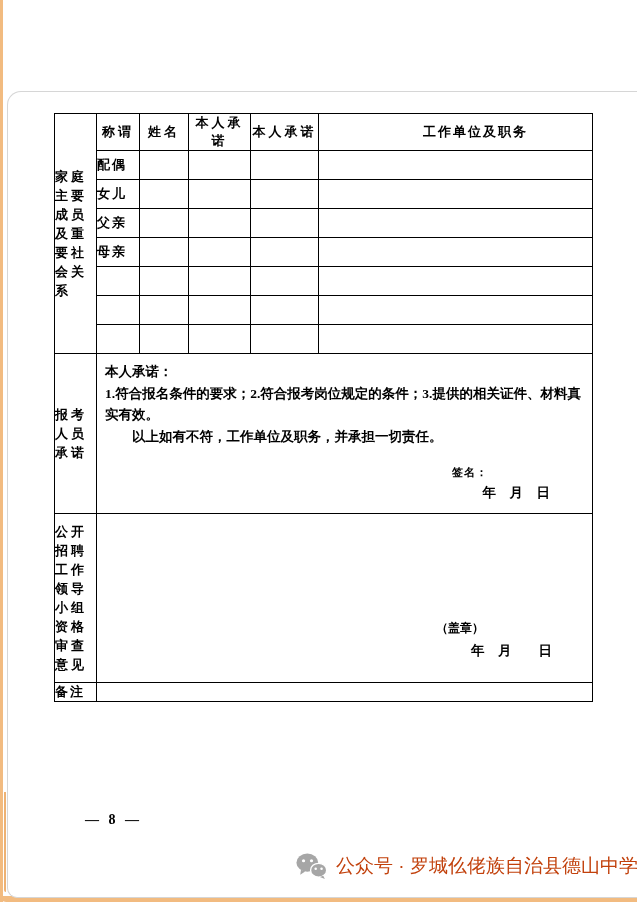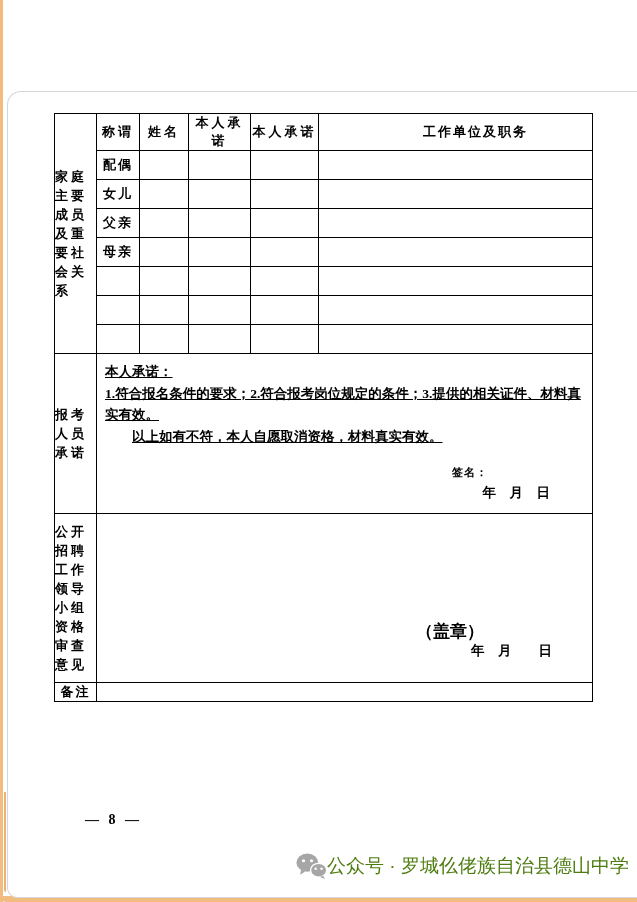--- a/index.html
+++ b/index.html
@@ -32,39 +32,39 @@
   .r-commit{height:160px;}
   .r-review{height:169px;}
   .r-remark{height:17px;}
   .vlabel{
     vertical-align:middle;
     font-size:13px;letter-spacing:3px;line-height:19px;
     white-space:pre-line;
   }
   .hcell{text-align:center;vertical-align:middle;font-size:13px;letter-spacing:3px;}
   .hcell.wide{letter-spacing:2px;padding-left:40px;}
-  .tcell{text-align:center;vertical-align:middle;font-size:13px;letter-spacing:2px;}
-  .commit-cell,.review-cell{position:relative;vertical-align:top;text-decoration:underline;}
+  .tcell{vertical-align:middle;font-size:13px;letter-spacing:2px;}
+  .commit-cell,.review-cell{position:relative;vertical-align:top;}
   .commit-inner{padding:7px 8px 0 8px;font-size:13.5px;line-height:21.5px;}
   .c-line{margin:0;}
   .indent{text-indent:2em;}
   .sig{position:absolute;right:104px;bottom:33px;font-size:11px;letter-spacing:1px;}
   .sigdate{position:absolute;right:42px;bottom:11px;font-size:13.5px;}
-  .seal{position:absolute;right:108px;top:106px;font-size:17px;}
+  .seal{position:absolute;right:108px;top:106px;font-size:12px;}
   .sealdate{position:absolute;right:40px;top:128px;font-size:13.5px;}
   
   .page-number{
     position:absolute;left:85px;top:812px;
     font-size:14px;font-weight:bold;letter-spacing:3px;color:#000;
   }
   .watermark{
     position:absolute;left:296px;top:853px;
-    display:flex;align-items:center;
+    display:flex;align-items:center;gap:9px;
     font-family:"Liberation Sans","DejaVu Sans",sans-serif;
-    font-size:19px;color:#4d7c0f;white-space:nowrap;
+    font-size:19px;color:#c2410c;white-space:nowrap;
   }
   .wechat-icon{flex:0 0 auto;display:block;}
 </style>
 </head>
 <body>
 
 <div id="screen">
 
   <div class="edge-left"></div>
   <div class="edge-left-lower"></div>
@@ -146,21 +146,21 @@
     </tr>
 
     <tr class="r-commit">
       <td class="vlabel">报考
 人员
 承诺</td>
       <td class="commit-cell" colspan="5">
         <div class="commit-inner">
           <div class="c-line">本人承诺：</div>
           <div class="c-line">1.符合报名条件的要求；2.符合报考岗位规定的条件；3.提供的相关证件、材料真实有效。</div>
-          <div class="c-line indent">以上如有不符，本人自愿取消资格，材料真实有效。</div>
+          <div class="c-line indent">以上如有不符，工作单位及职务，并承担一切责任。</div>
         </div>
         <div class="sig">签名：</div>
         <div class="sigdate">年　月　日</div>
       </td>
     </tr>
 
     <tr class="r-review">
       <td class="vlabel">公开
 招聘
 工作

